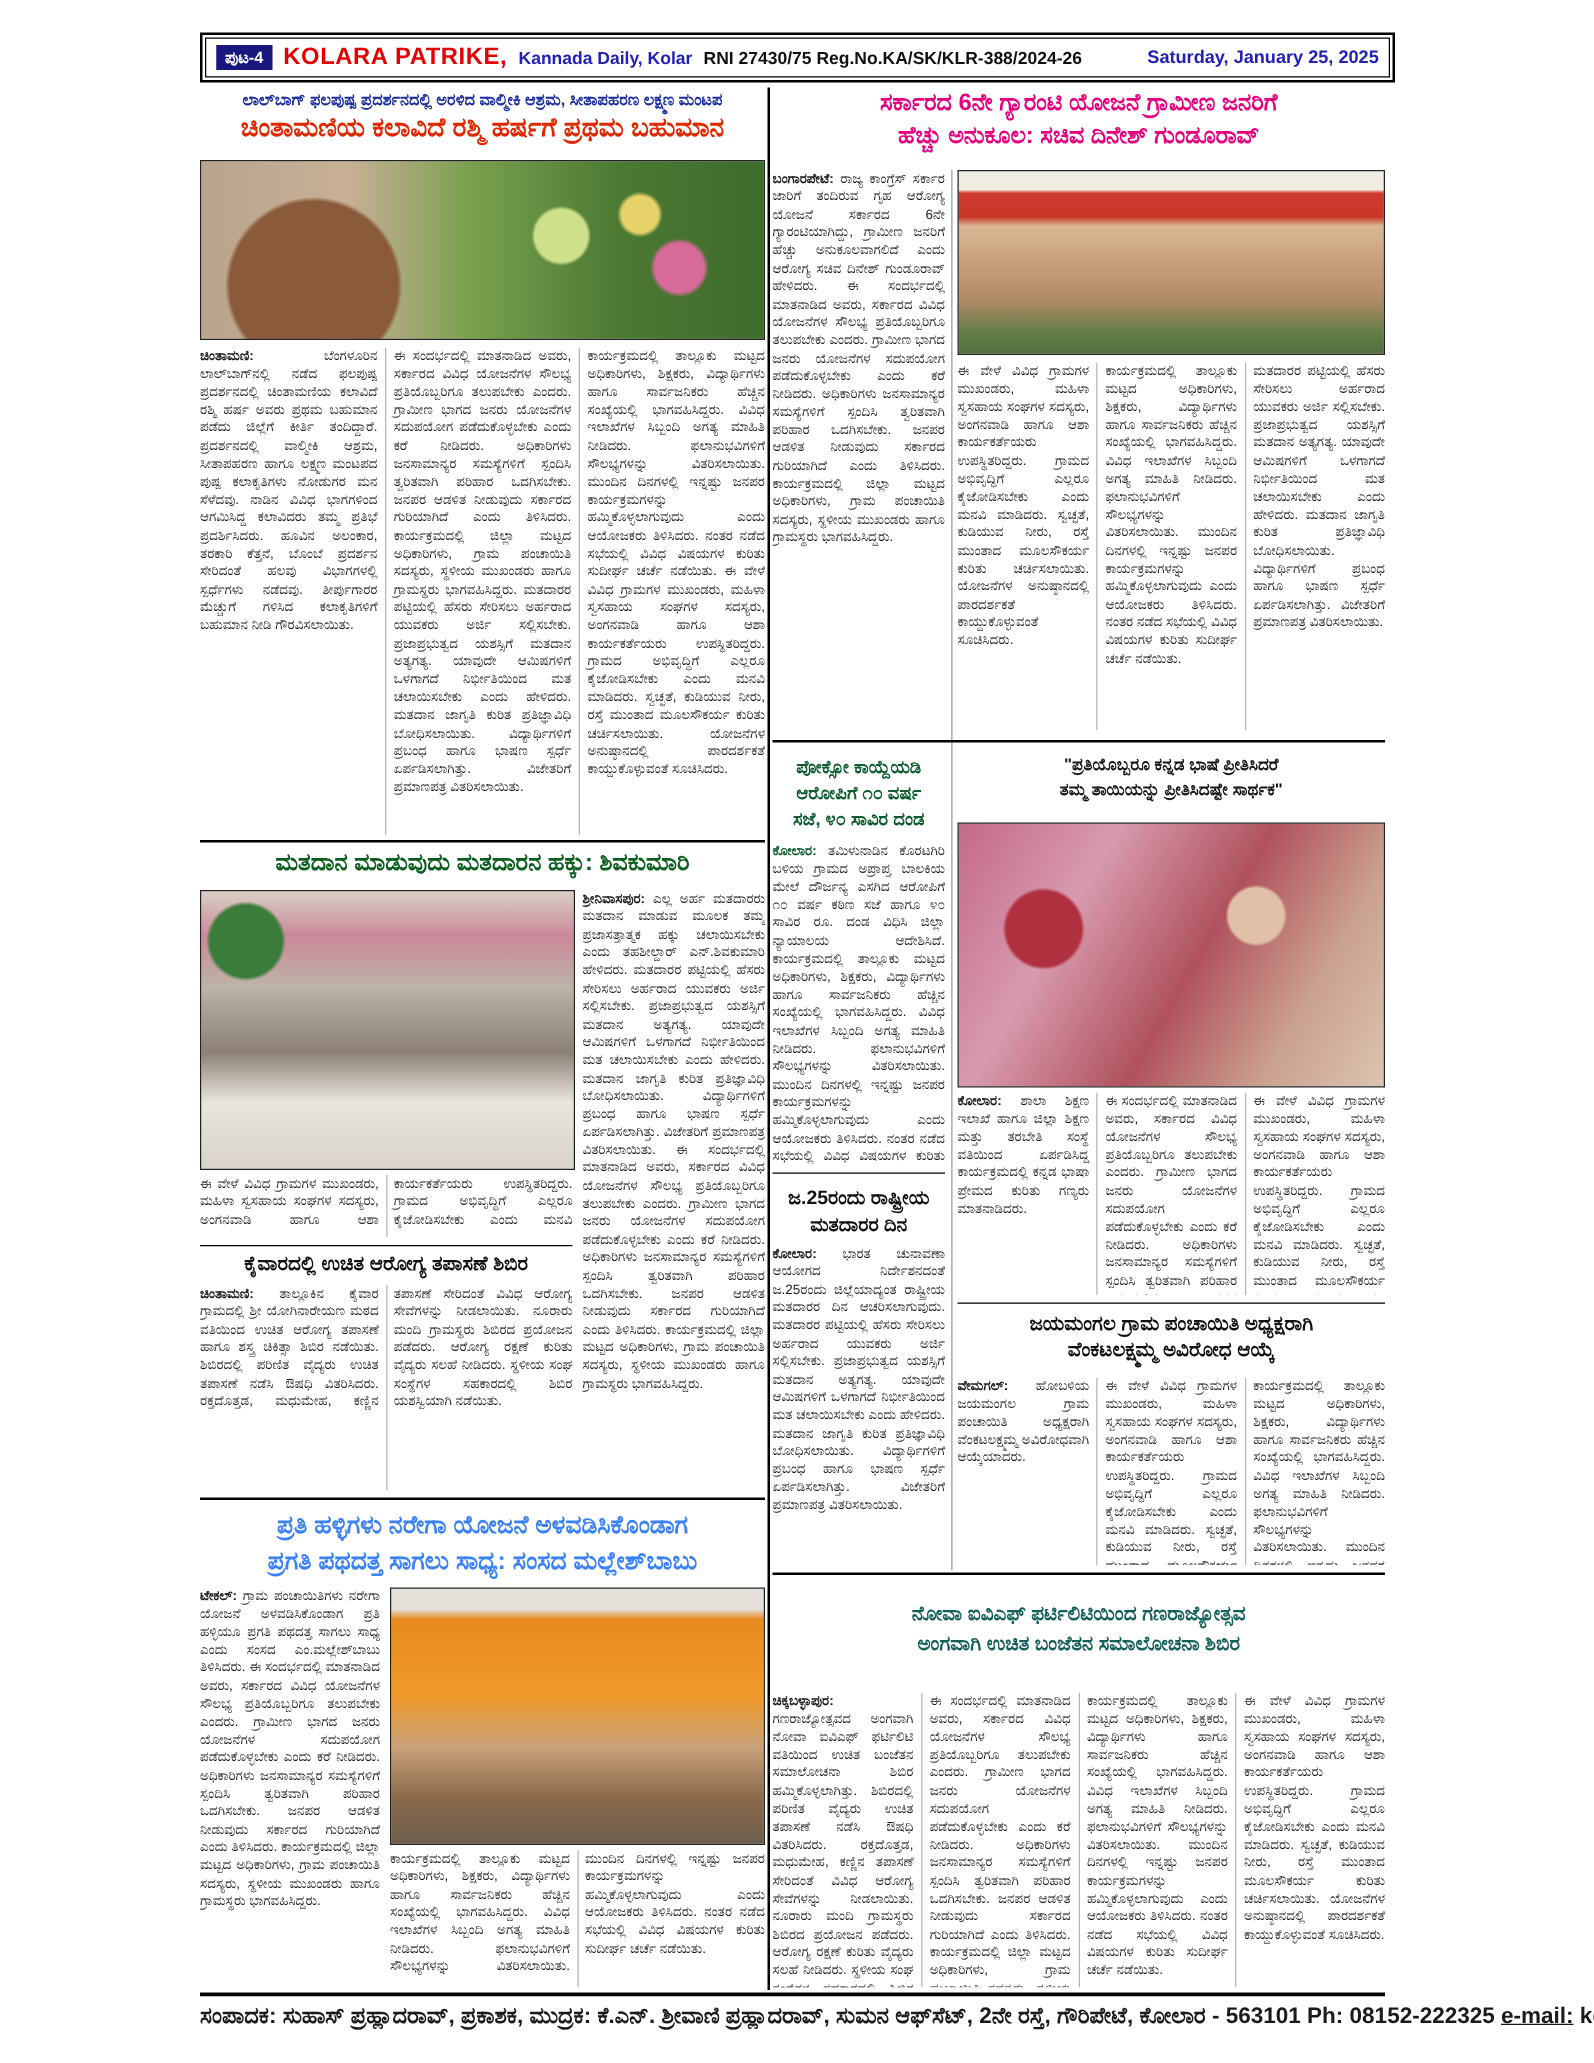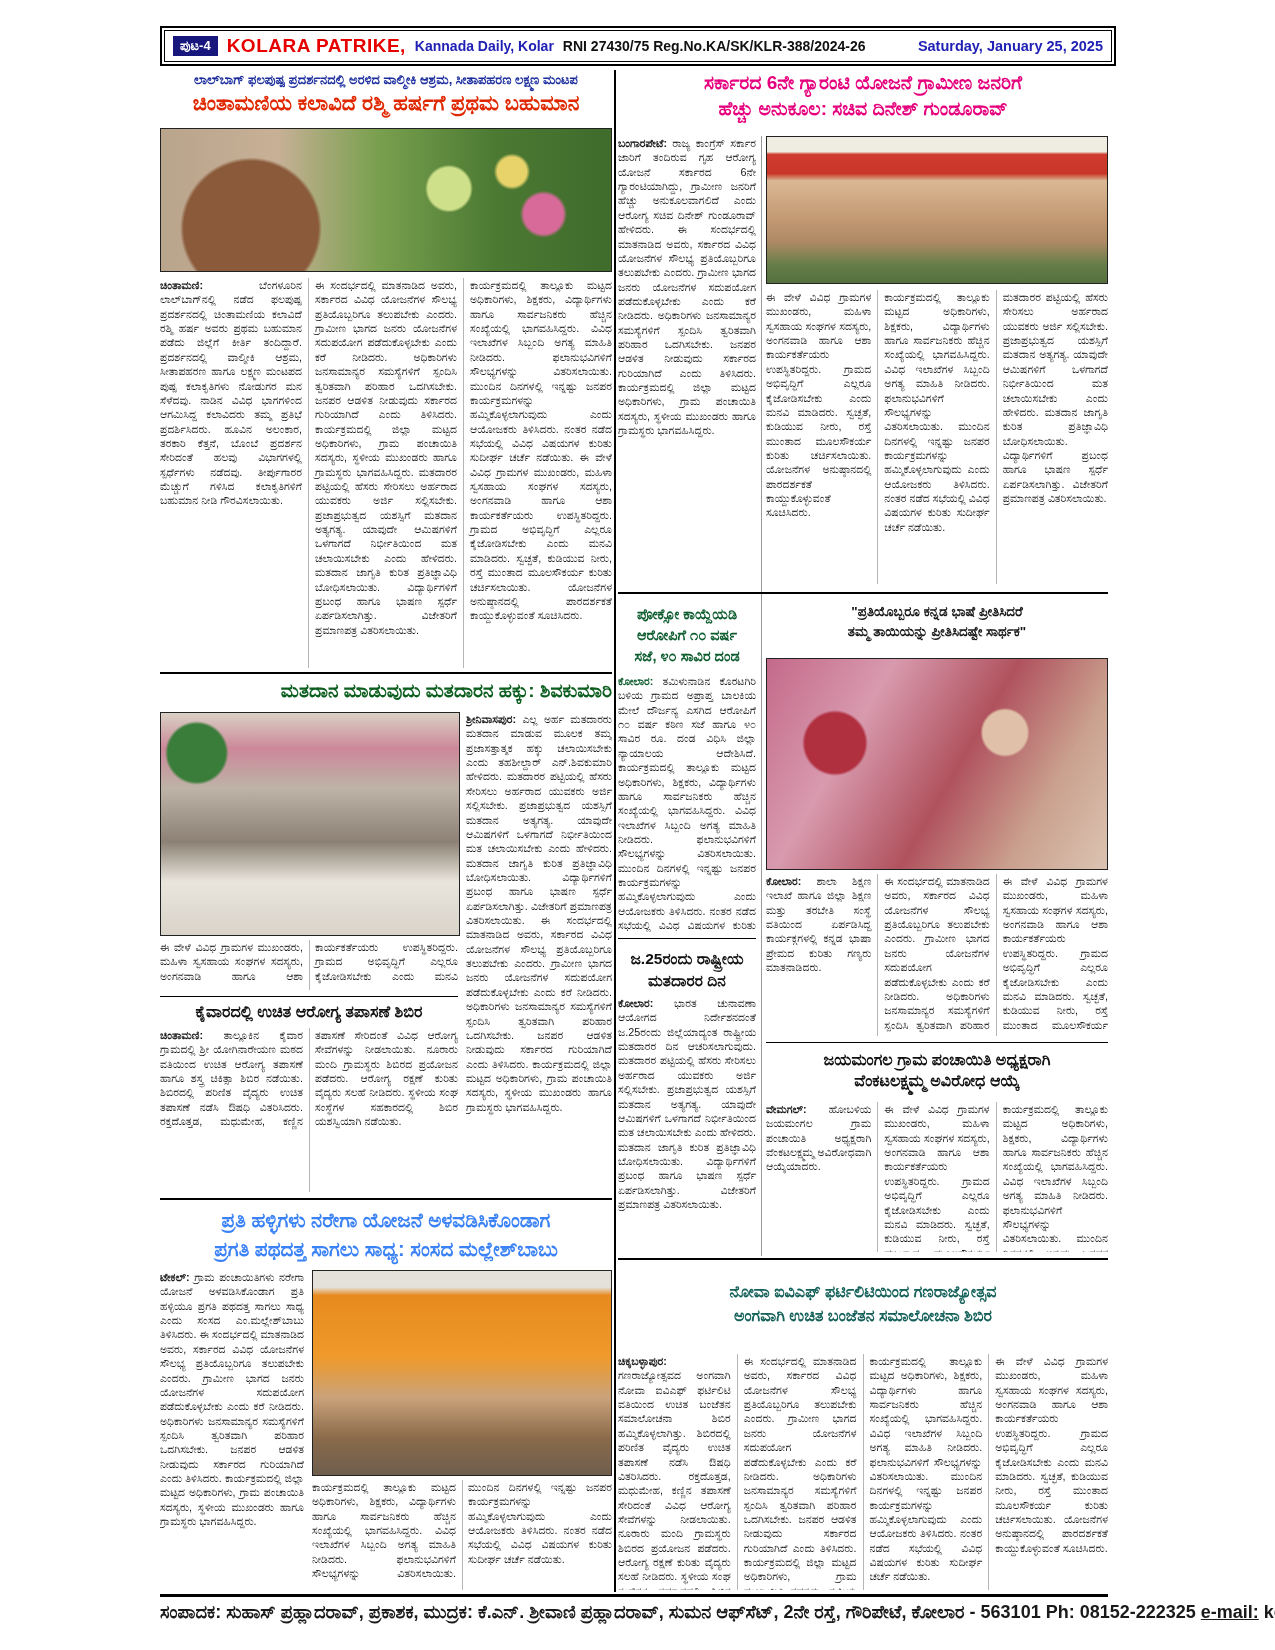--- a/index.html
+++ b/index.html
@@ -14,21 +14,21 @@
   .prni{color:#111;font-weight:bold;font-size:14px;}
   .pdate{color:#2121b5;font-weight:bold;font-size:14.5px;margin-left:auto;}
   
   .content{left:160px;top:70px;width:948px;height:1522px;}
   .rule{position:absolute;background:#000;}
   .grule{position:absolute;background:#9a9a9a;}
   
   .kicker{color:#1c2e9e;font-weight:bold;font-size:13px;text-align:center;}
   .h-red{color:#e02800;font-weight:bold;font-size:21px;text-align:center;line-height:1.15;}
   .h-mag{color:#e6007e;font-weight:bold;font-size:19px;text-align:center;line-height:1.35;}
-  .h-grn{color:#0b5e1e;font-weight:bold;font-size:19px;text-align:right;}
+  .h-grn{color:#0b5e1e;font-weight:bold;font-size:19px;text-align:center;}
   .h-pocso{color:#0d5c2e;font-weight:bold;font-size:14.5px;text-align:center;line-height:1.45;}
   .h-quote{color:#161616;font-weight:bold;font-size:13.5px;text-align:center;line-height:1.5;}
   .h-blk-sm{color:#111;font-weight:bold;font-size:16px;text-align:center;line-height:1.3;}
   .h-vday{color:#111;font-weight:bold;font-size:15.5px;text-align:center;line-height:1.4;}
   .h-org{color:#3b82f6;font-weight:bold;font-size:20px;text-align:center;line-height:1.45;}
   .h-teal{color:#15615a;font-weight:bold;font-size:16px;text-align:center;line-height:1.5;}
   .body-txt{font-size:10.8px;line-height:1.33;text-align:justify;overflow:hidden;}
   .body-txt b{font-weight:bold;margin-top:40px;}
   .cols{display:flex;overflow:hidden;}
   .cols .col{flex:1;padding:0 6px;overflow:hidden;font-size:10.8px;line-height:1.33;text-align:justify;}
@@ -198,21 +198,21 @@
 
   <section>
     <div class="abs h-quote" style="left:606px;top:532px;width:342px;">
       <div>"ಪ್ರತಿಯೊಬ್ಬರೂ ಕನ್ನಡ ಭಾಷೆ ಪ್ರೀತಿಸಿದರೆ</div>
       <div>ತಮ್ಮ ತಾಯಿಯನ್ನು ಪ್ರೀತಿಸಿದಷ್ಟೇ ಸಾರ್ಥಕ"</div>
     </div>
     <div class="abs photo ph-felic" style="left:606px;top:588px;width:340px;height:210px;"></div>
     <div class="abs cols" style="left:606px;top:804px;width:342px;height:162px;">
       <div class="col">
         <b>ಕೋಲಾರ: </b>
-        <span>ಶಾಲಾ ಶಿಕ್ಷಣ ಇಲಾಖೆ ಹಾಗೂ ಜಿಲ್ಲಾ ಶಿಕ್ಷಣ ಮತ್ತು ತರಬೇತಿ ಸಂಸ್ಥೆ ವತಿಯಿಂದ ಏರ್ಪಡಿಸಿದ್ದ ಕಾರ್ಯಕ್ಗಗಳಲ್ಲಿ ಕನ್ನಡ ಭಾಷಾ ಪ್ರೇಮದ ಕುರಿತು ಗಣ್ಯರು ಮಾತನಾಡಿದರು. </span>
+        <span>ಶಾಲಾ ಶಿಕ್ಷಣ ಇಲಾಖೆ ಹಾಗೂ ಜಿಲ್ಲಾ ಶಿಕ್ಷಣ ಮತ್ತು ತರಬೇತಿ ಸಂಸ್ಥೆ ವತಿಯಿಂದ ಏರ್ಪಡಿಸಿದ್ದ ಕಾರ್ಯಕ್ರಮದಲ್ಲಿ ಕನ್ನಡ ಭಾಷಾ ಪ್ರೇಮದ ಕುರಿತು ಗಣ್ಯರು ಮಾತನಾಡಿದರು. </span>
       </div>
       <div class="col">
         <span>ಈ ಸಂದರ್ಭದಲ್ಲಿ ಮಾತನಾಡಿದ ಅವರು, ಸರ್ಕಾರದ ವಿವಿಧ ಯೋಜನೆಗಳ ಸೌಲಭ್ಯ ಪ್ರತಿಯೊಬ್ಬರಿಗೂ ತಲುಪಬೇಕು ಎಂದರು. ಗ್ರಾಮೀಣ ಭಾಗದ ಜನರು ಯೋಜನೆಗಳ ಸದುಪಯೋಗ ಪಡೆದುಕೊಳ್ಳಬೇಕು ಎಂದು ಕರೆ ನೀಡಿದರು. ಅಧಿಕಾರಿಗಳು ಜನಸಾಮಾನ್ಯರ ಸಮಸ್ಯೆಗಳಿಗೆ ಸ್ಪಂದಿಸಿ ತ್ವರಿತವಾಗಿ ಪರಿಹಾರ ಒದಗಿಸಬೇಕು. ಜನಪರ ಆಡಳಿತ ನೀಡುವುದು ಸರ್ಕಾರದ ಗುರಿಯಾಗಿದೆ ಎಂದು ತಿಳಿಸಿದರು. ಕಾರ್ಯಕ್ರಮದಲ್ಲಿ ಜಿಲ್ಲಾ ಮಟ್ಟದ ಅಧಿಕಾರಿಗಳು, ಗ್ರಾಮ ಪಂಚಾಯಿತಿ ಸದಸ್ಯರು, ಸ್ಥಳೀಯ ಮುಖಂಡರು ಹಾಗೂ ಗ್ರಾಮಸ್ಥರು ಭಾಗವಹಿಸಿದ್ದರು. </span>
       </div>
       <div class="col">
         <span>ಈ ವೇಳೆ ವಿವಿಧ ಗ್ರಾಮಗಳ ಮುಖಂಡರು, ಮಹಿಳಾ ಸ್ವಸಹಾಯ ಸಂಘಗಳ ಸದಸ್ಯರು, ಅಂಗನವಾಡಿ ಹಾಗೂ ಆಶಾ ಕಾರ್ಯಕರ್ತೆಯರು ಉಪಸ್ಥಿತರಿದ್ದರು. ಗ್ರಾಮದ ಅಭಿವೃದ್ಧಿಗೆ ಎಲ್ಲರೂ ಕೈಜೋಡಿಸಬೇಕು ಎಂದು ಮನವಿ ಮಾಡಿದರು. ಸ್ವಚ್ಛತೆ, ಕುಡಿಯುವ ನೀರು, ರಸ್ತೆ ಮುಂತಾದ ಮೂಲಸೌಕರ್ಯ ಕುರಿತು ಚರ್ಚಿಸಲಾಯಿತು. ಯೋಜನೆಗಳ ಅನುಷ್ಠಾನದಲ್ಲಿ ಪಾರದರ್ಶಕತೆ ಕಾಯ್ದುಕೊಳ್ಳುವಂತೆ ಸೂಚಿಸಿದರು. </span>
       </div>
     </div>
   </section>
 

